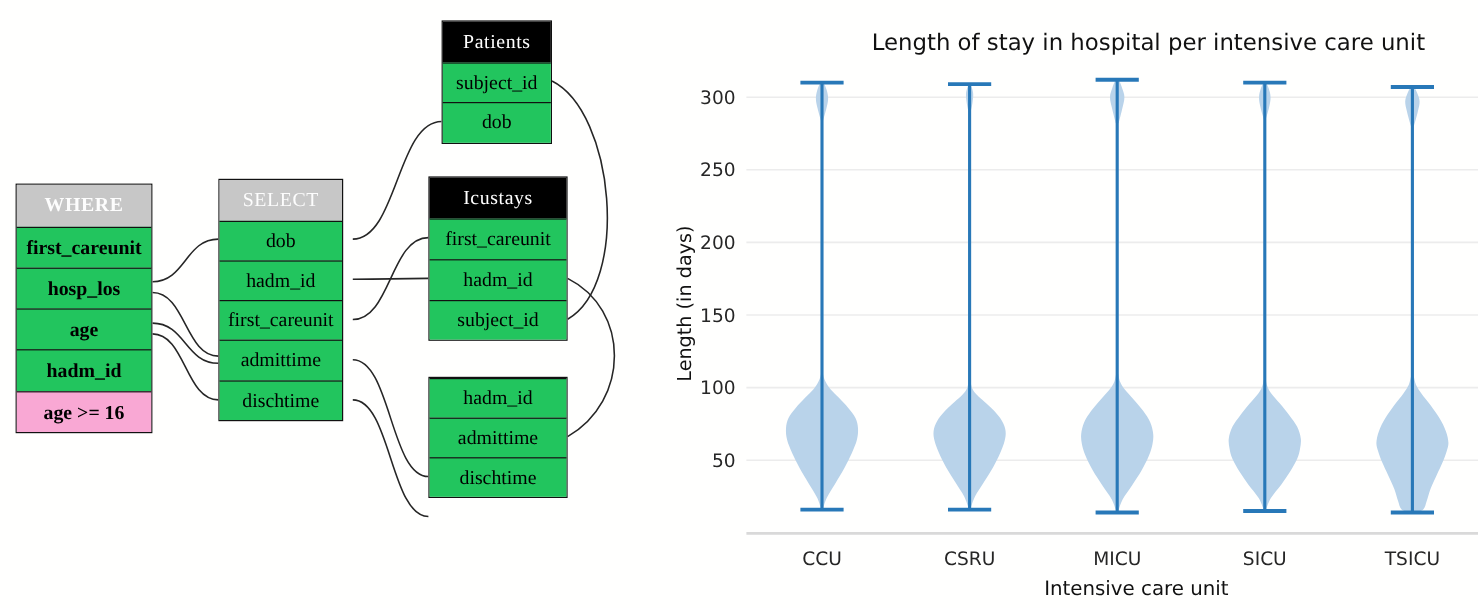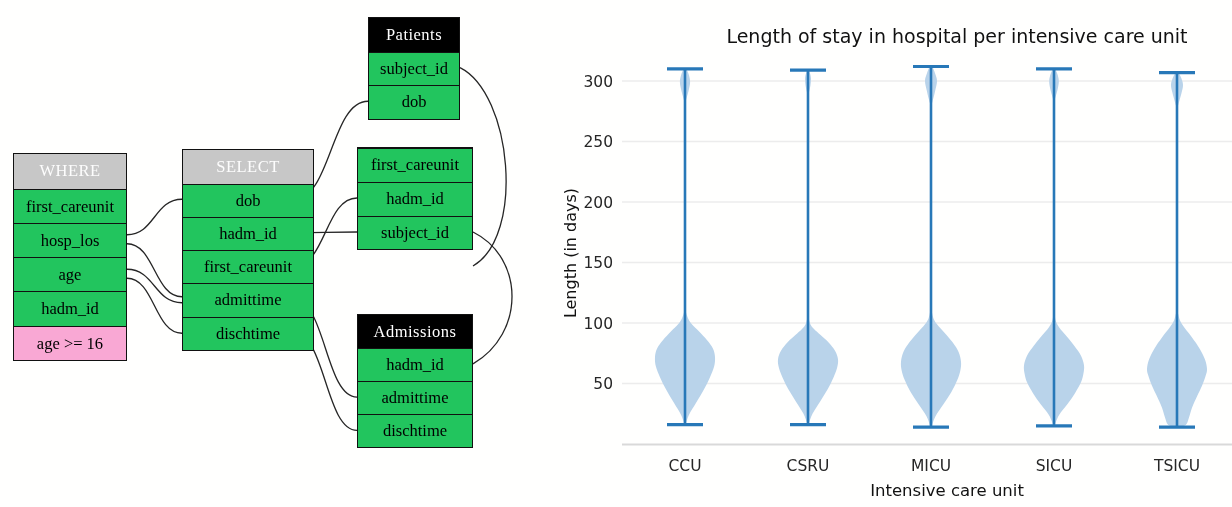--- a/index.html
+++ b/index.html
@@ -37,48 +37,48 @@
       <path d="M 127,278.25 C 154.5,278.25 154.5,333.25 182,333.25" fill="none" stroke="#262626" stroke-width="1.3"></path>
       <path d="M 294,199.25 C 331,199.25 331,101.25 368,101.25" fill="none" stroke="#262626" stroke-width="1.3"></path>
       <path d="M 294,232.75 C 325.5,232.75 325.5,232 357,232" fill="none" stroke="#262626" stroke-width="1.3"></path>
       <path d="M 294,266.25 C 325.5,266.25 325.5,198 357,198" fill="none" stroke="#262626" stroke-width="1.3"></path>
       <path d="M 294,299.75 C 325.5,299.75 325.5,397.125 357,397.125" fill="none" stroke="#262626" stroke-width="1.3"></path>
       <path d="M 294,333.25 C 325.5,333.25 325.5,430.375 357,430.375" fill="none" stroke="#262626" stroke-width="1.3"></path>
       <path d="M 460,67.55000000000001 C 512,93.55000000000001 525,236 473,266" fill="none" stroke="#262626" stroke-width="1.3"></path>
       <path d="M 473,232 C 525,258 525,333.875 473,363.875" fill="none" stroke="#262626" stroke-width="1.3"></path>
     </svg>
 
-<div class="dbox" style="left: 13px; top: 153px; width: 114px;">
+<div class="dbox" style="left: 13px; top: 153px; width: 114px; font-weight: bold;">
       <div class="dhead gray" style="height: 34.5px; line-height: 34.5px;">WHERE</div>
       <div class="drow" style="height: 33.3px; line-height: 33.3px;">first_careunit</div>
       <div class="drow" style="height: 33.3px; line-height: 33.3px;">hosp_los</div>
       <div class="drow" style="height: 33.3px; line-height: 33.3px;">age</div>
       <div class="drow" style="height: 33.3px; line-height: 33.3px;">hadm_id</div>
       <div class="drow hl" style="height: 33.3px; line-height: 33.3px;">age &gt;= 16</div>
     </div>
-    <div class="dbox" style="left: 182px; top: 149px; width: 132px;">
+    <div class="dbox" style="left: 182px; top: 149px; width: 104px;">
       <div class="dhead gray" style="height: 33.5px; line-height: 33.5px;">SELECT</div>
       <div class="drow" style="height: 32.3px; line-height: 32.3px;">dob</div>
       <div class="drow" style="height: 32.3px; line-height: 32.3px;">hadm_id</div>
       <div class="drow" style="height: 32.3px; line-height: 32.3px;">first_careunit</div>
       <div class="drow" style="height: 32.3px; line-height: 32.3px;">admittime</div>
       <div class="drow" style="height: 32.3px; line-height: 32.3px;">dischtime</div>
     </div>
     <div class="dbox" style="left: 368px; top: 17px; width: 92px;">
       <div class="dhead black" style="height: 33.7px; line-height: 33.7px;">Patients</div>
       <div class="drow" style="height: 32.5px; line-height: 32.5px;">subject_id</div>
       <div class="drow" style="height: 32.5px; line-height: 32.5px;">dob</div>
     </div>
     <div class="dbox" style="left: 357px; top: 147px; width: 116px;">
+      <div class="dhead black" style="height: 34px; line-height: 34px;">Icustays</div>
       <div class="drow" style="height: 32.8px; line-height: 32.8px;">first_careunit</div>
       <div class="drow" style="height: 32.8px; line-height: 32.8px;">hadm_id</div>
       <div class="drow" style="height: 32.8px; line-height: 32.8px;">subject_id</div>
     </div>
     <div class="dbox" style="left: 357px; top: 314px; width: 116px;">
-      <div class="dhead black" style="height: 33.25px; line-height: 33.25px;">Admissions</div>
       <div class="drow" style="height: 32.05px; line-height: 32.05px;">hadm_id</div>
       <div class="drow" style="height: 32.05px; line-height: 32.05px;">admittime</div>
       <div class="drow" style="height: 32.05px; line-height: 32.05px;">dischtime</div>
     </div>
   </div>
 
 <div id="chart">
   <svg id="chart-svg" width="672" height="507" viewBox="560 0 672 507">
       <line x1="622" y1="383.5" x2="1232" y2="383.5" stroke="#ececec" stroke-width="1.3"></line>
       <text x="613" y="389" text-anchor="end" fill="#262626" font-size="15.5">50</text>

